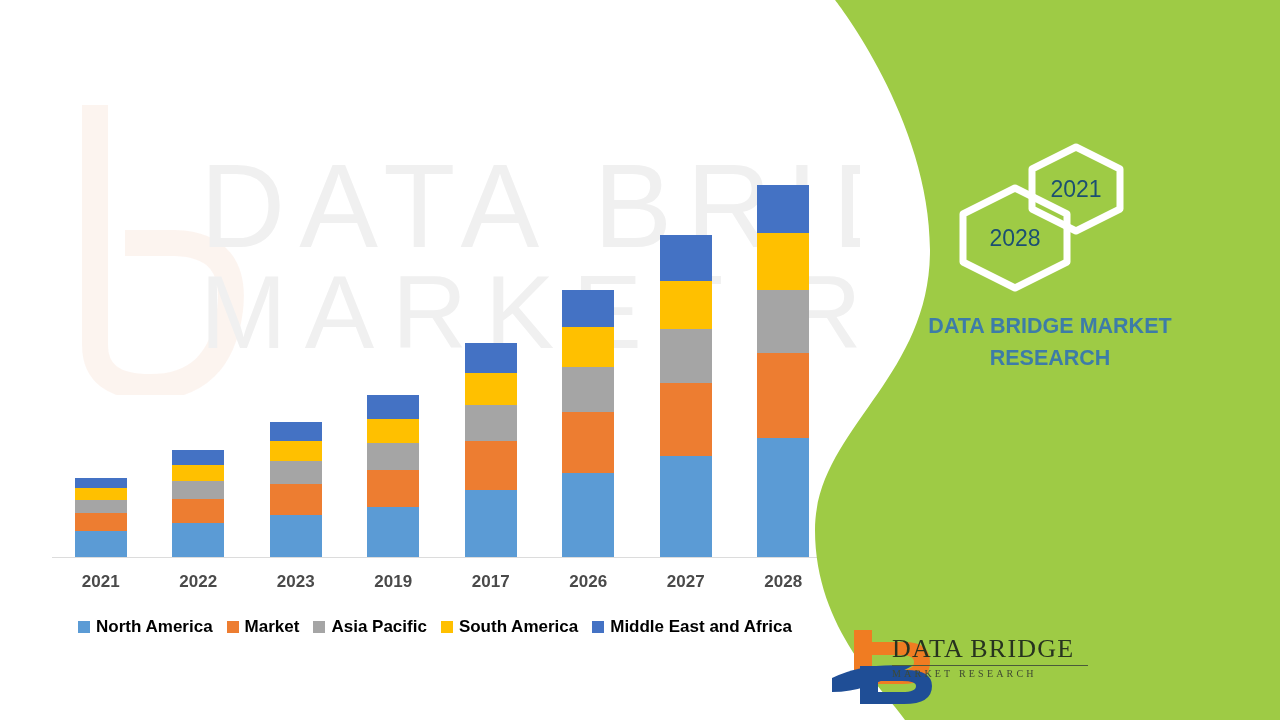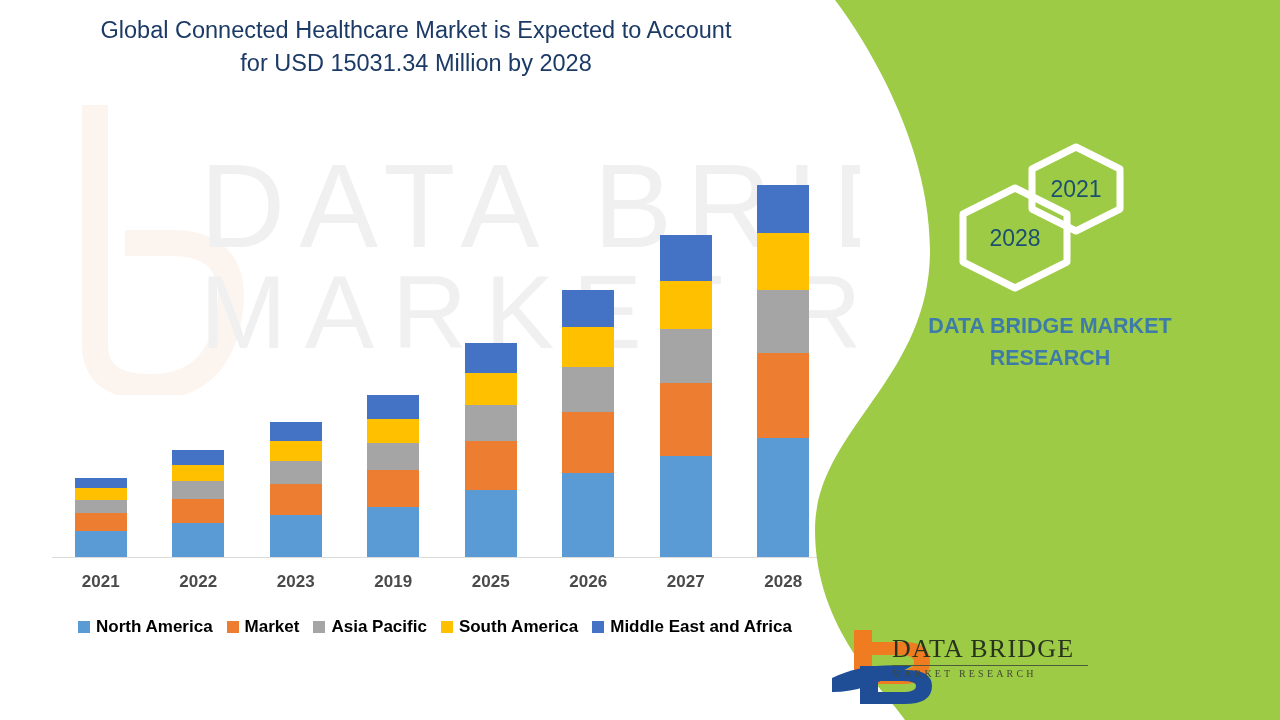--- a/index.html
+++ b/index.html
@@ -117,24 +117,20 @@
 <div id="left-panel">
 
   <svg id="watermark-logo" viewBox="0 0 230 300">
     <path d="M40 10 L40 250 Q40 292 95 292 Q165 292 175 215 Q183 150 120 148 L70 148" fill="none" stroke="#e8a07a" stroke-width="26"></path>
   </svg>
   <div id="watermark-text">
     <div class="wm1">DATA BRIDGE</div>
     <div class="wm2">MARKET RESEARCH</div>
   </div>
 
-  <div id="chart-title">
-    <div>Global Connected Healthcare Market is Expected to Account</div>
-    <div>for USD 15031.34 Million by 2028</div>
-  </div>
 
   <div id="plot-area">
     <div id="baseline"></div>
 
   <div class="bar-group" style="left: 22.75px; height: 78.9471px;">
         <div class="seg" title="North America 2021: 1050" style="background: rgb(91, 155, 213); height: 32.9154%;"></div>
         <div class="seg" title="Europe 2021: 720" style="background: rgb(237, 125, 49); height: 22.5705%;"></div>
         <div class="seg" title="Asia Pacific 2021: 530" style="background: rgb(165, 165, 165); height: 16.6144%;"></div>
         <div class="seg" title="South America 2021: 480" style="background: rgb(255, 192, 0); height: 15.047%;"></div>
         <div class="seg" title="Middle East and Africa 2021: 410" style="background: rgb(68, 114, 196); height: 12.8527%;"></div>
@@ -188,21 +184,21 @@
         <div class="seg" title="South America 2028: 2290" style="background: rgb(255, 192, 0); height: 15.2348%;"></div>
         <div class="seg" title="Middle East and Africa 2028: 1931" style="background: rgb(68, 114, 196); height: 12.8465%;"></div>
       </div>
     </div>
 
   <div id="x-axis">
       <div class="x-tick" style="left: 3.75px;">2021</div>
       <div class="x-tick" style="left: 101.25px;">2022</div>
       <div class="x-tick" style="left: 198.75px;">2023</div>
       <div class="x-tick" style="left: 296.25px;">2019</div>
-      <div class="x-tick" style="left: 393.75px;">2025</div>
+      <div class="x-tick" style="left: 393.75px;">2017</div>
       <div class="x-tick" style="left: 491.25px;">2026</div>
       <div class="x-tick" style="left: 588.75px;">2027</div>
       <div class="x-tick" style="left: 686.25px;">2028</div>
     </div>
 
   <div id="legend">
       <div class="legend-item">
         <span class="legend-swatch" style="background: rgb(91, 155, 213);"></span>
         <span class="legend-label">North America</span>
       </div>

